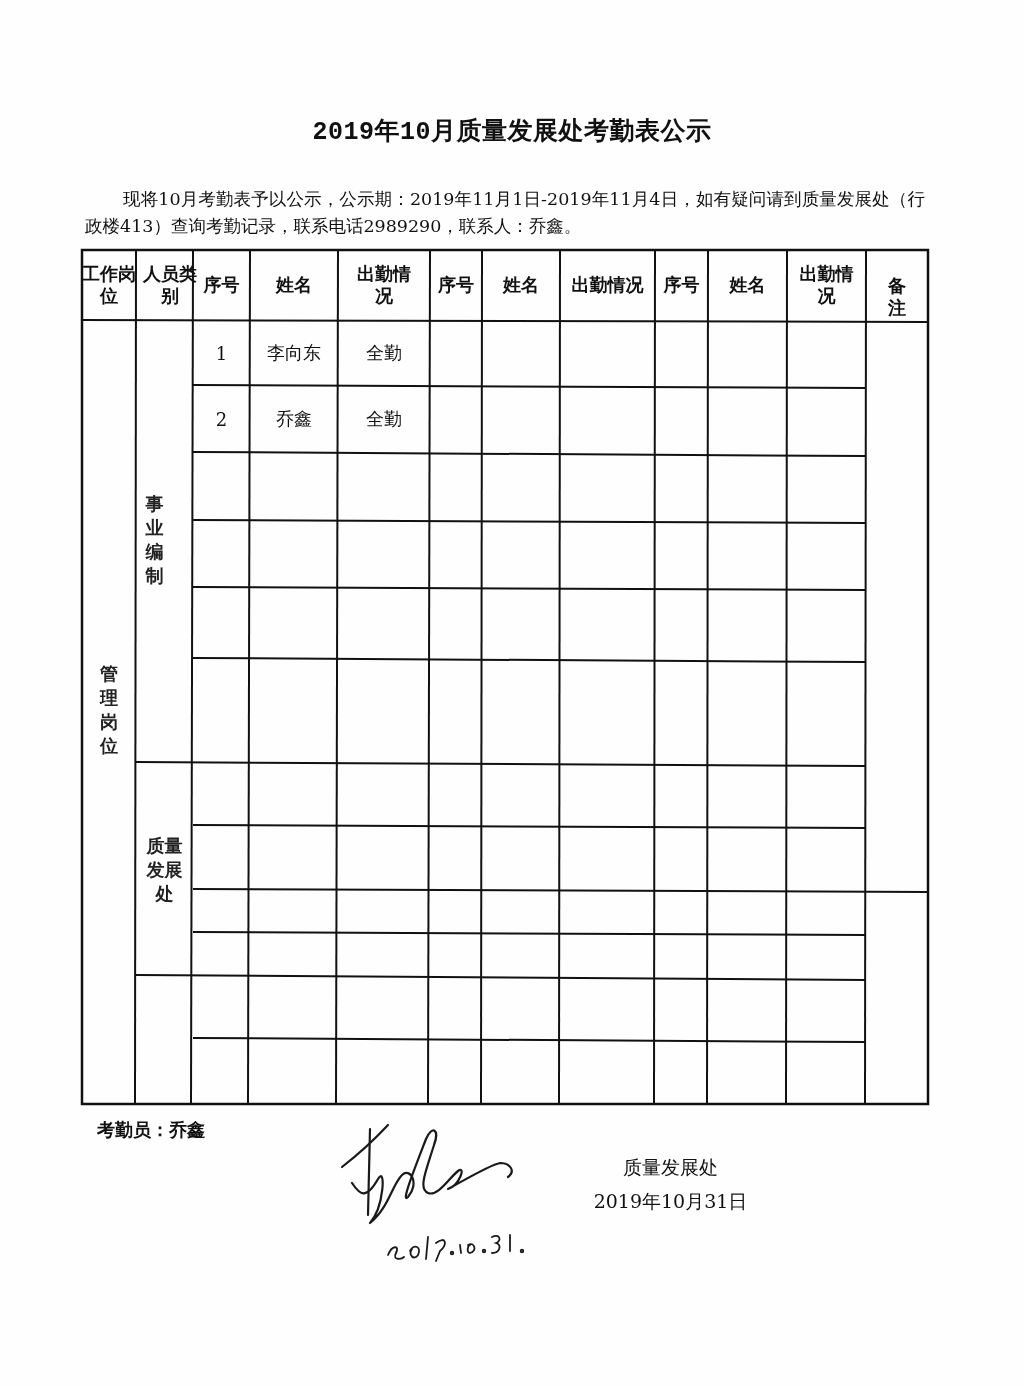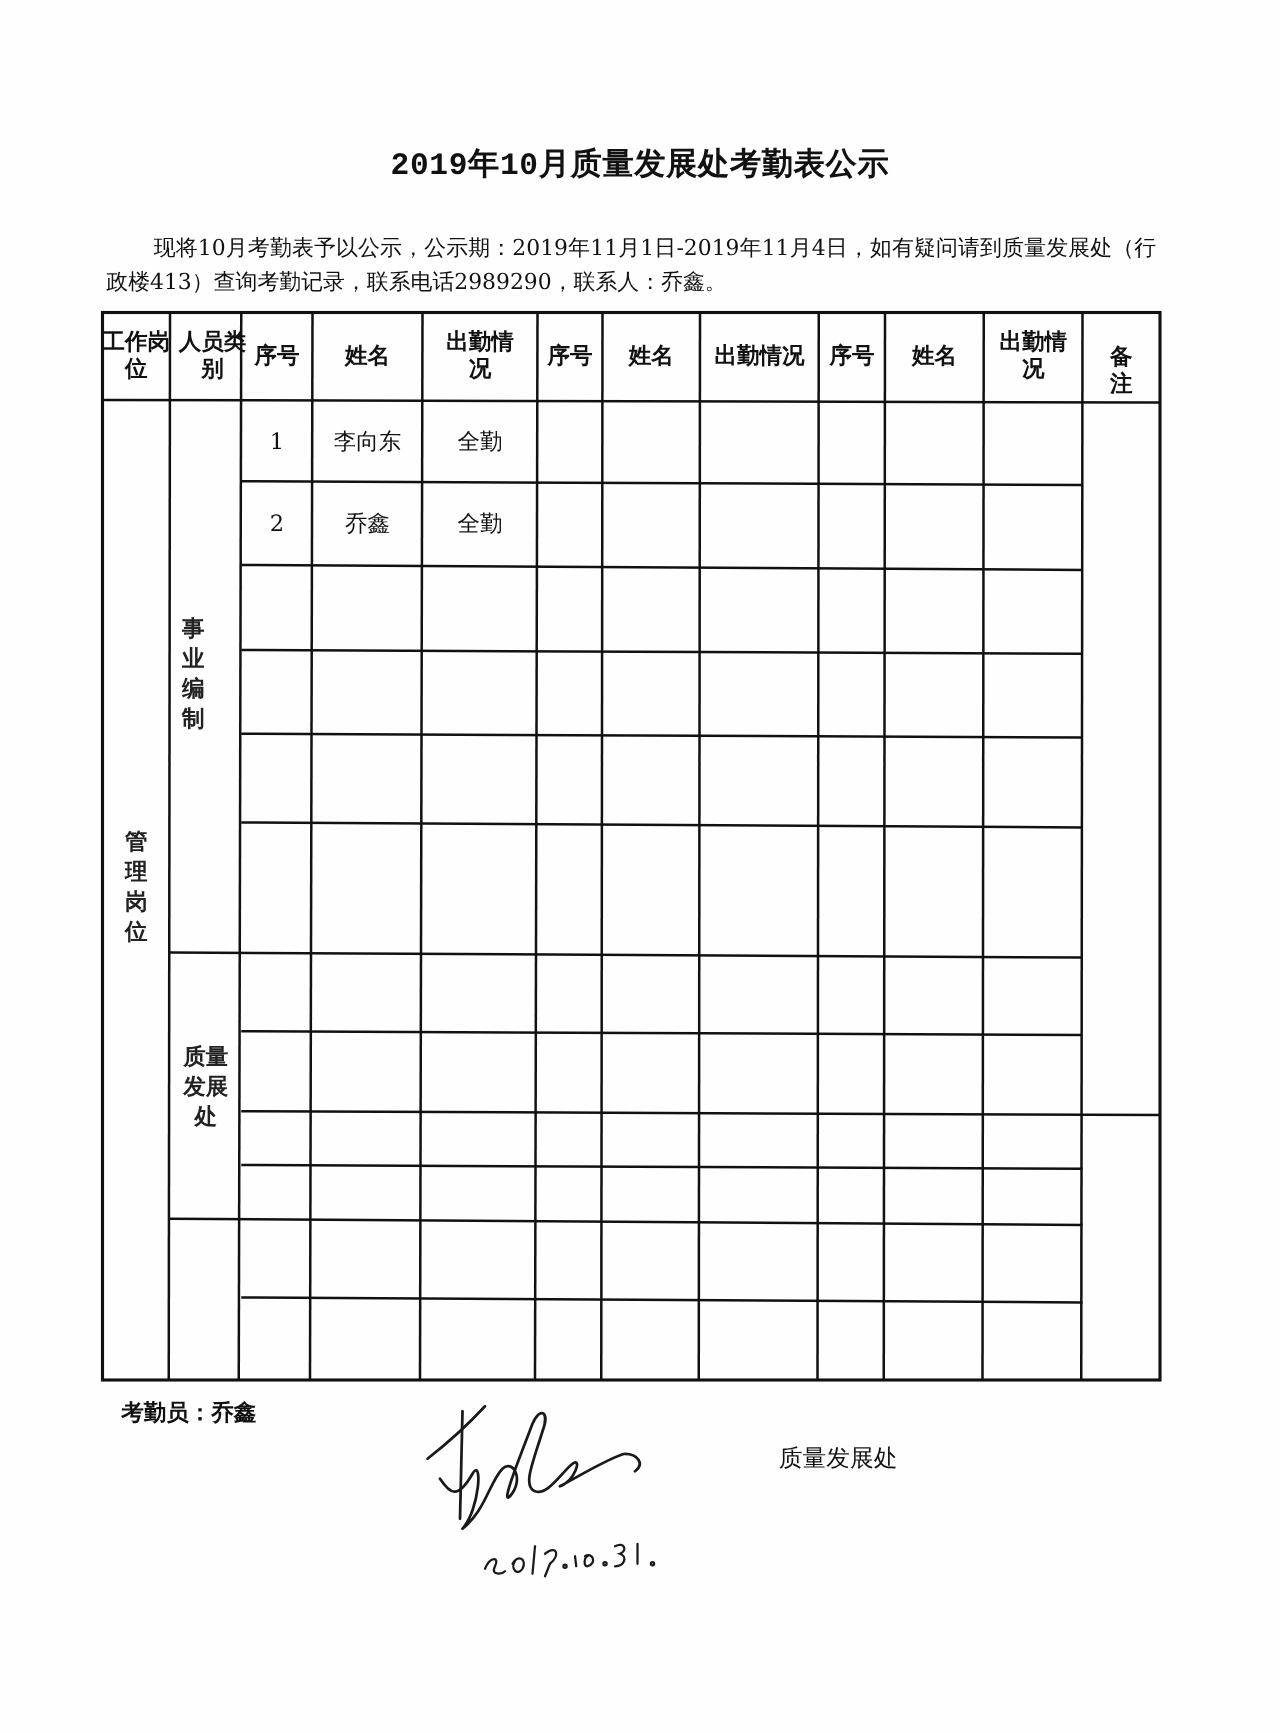--- a/index.html
+++ b/index.html
@@ -127,13 +127,14 @@
     <circle cx="154" cy="146" r="1.3"></circle>
     <path d="M162 132 C170 128, 172 136, 166 138 C172 140, 170 148, 162 148"></path>
     <path d="M180 130 L180 146"></path>
     <circle cx="192" cy="146" r="1.3"></circle>
   </g>
 </svg>
 <div style="position:absolute;left:0;top:0;width:0;height:0;overflow:hidden;">2019.10.31.</div>
 
 <div class="footer-right">
   <div>质量发展处</div>
+  <div>2019年10月31日</div>
 </div>
 
 </body></html>

